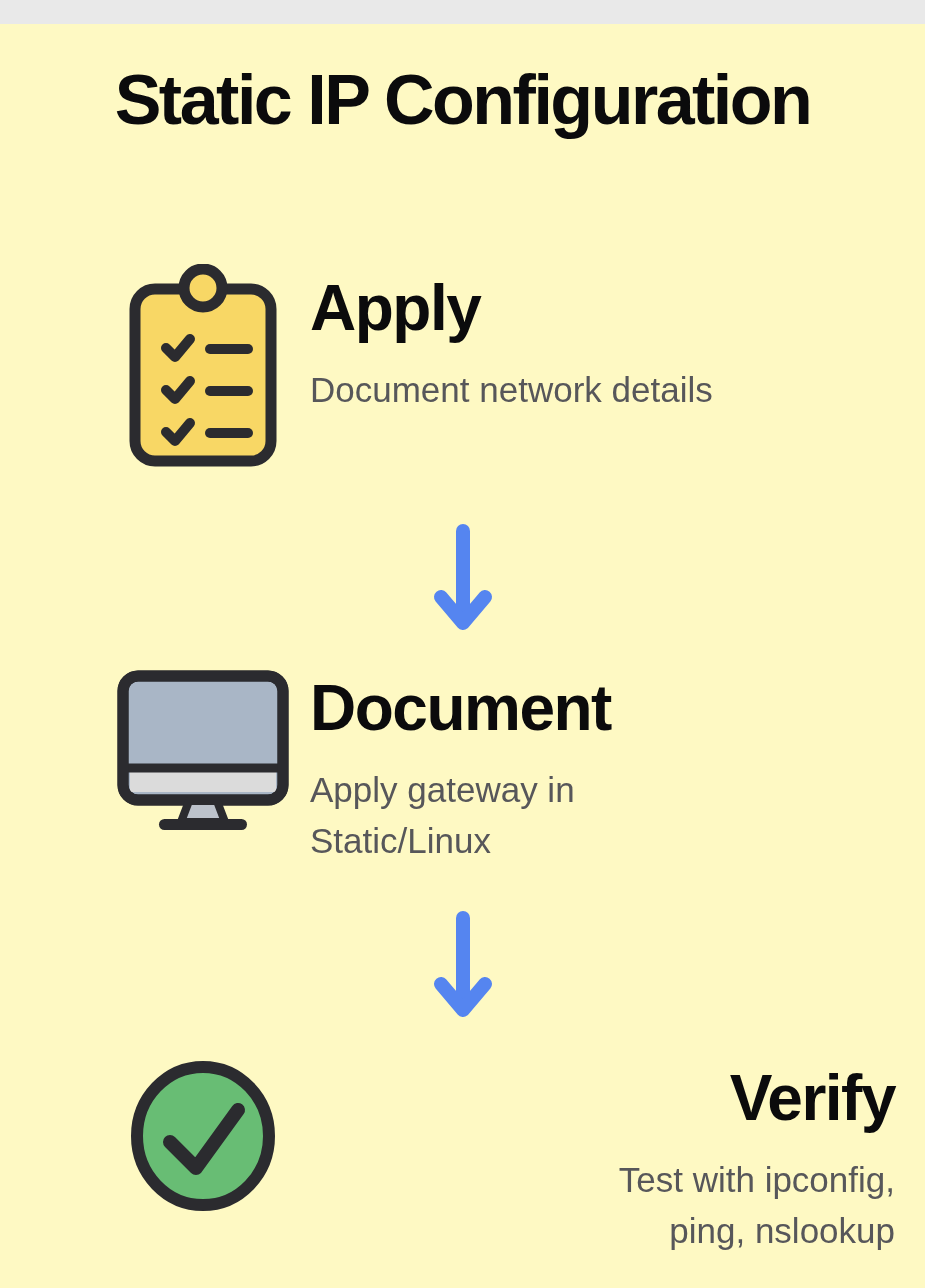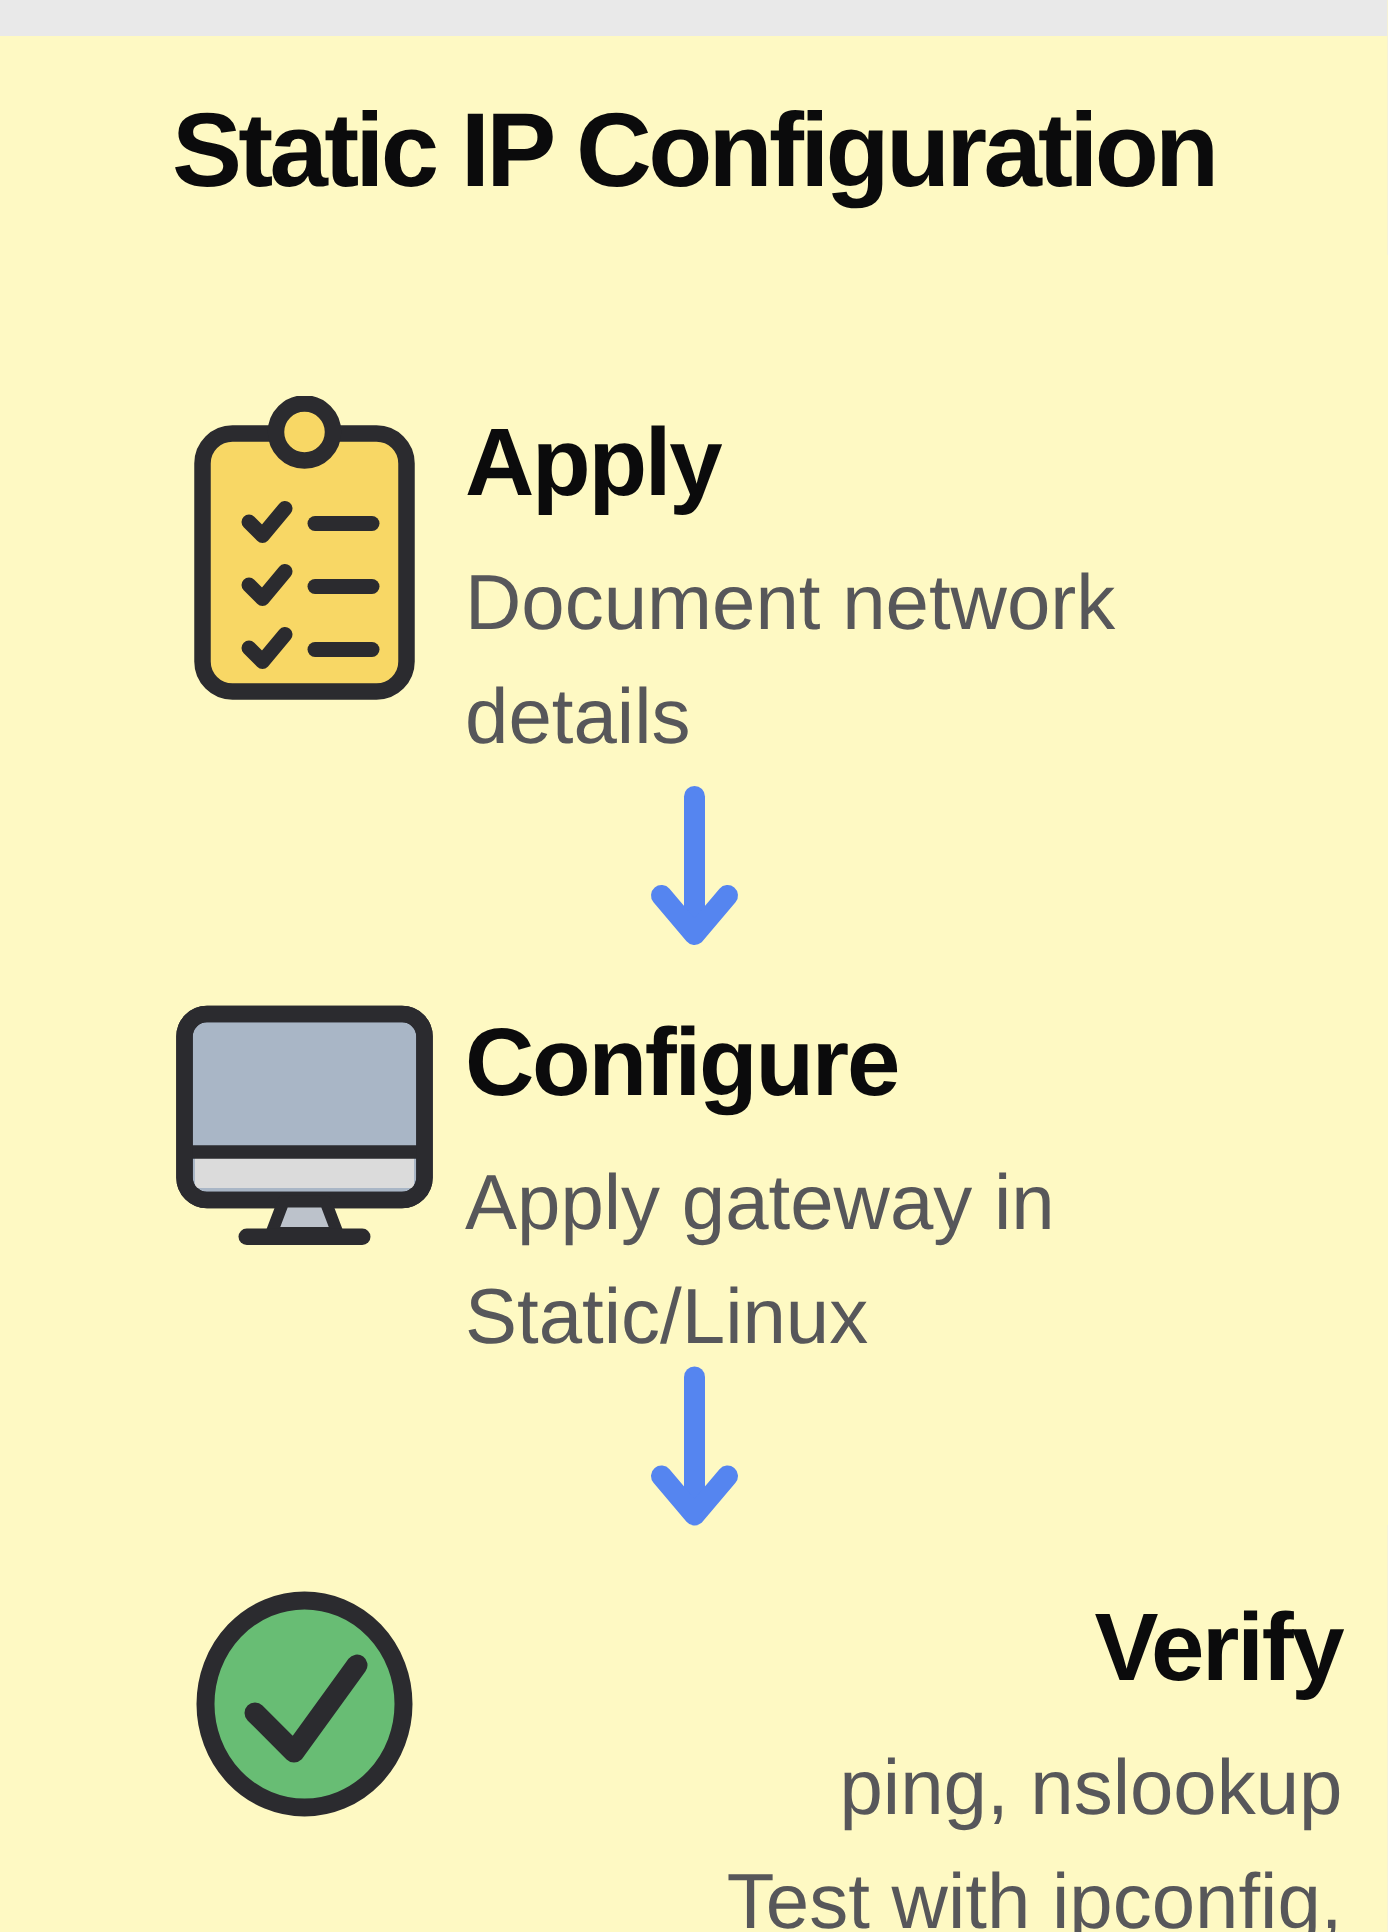--- a/index.html
+++ b/index.html
@@ -45,21 +45,21 @@
   .step-title {
     font-size: 64px;
     font-weight: 700;
     letter-spacing: -1.5px;
     color: #0b0b0c;
     line-height: 1.08;
     margin: 0;
   }
   .step-desc {
     margin-top: 22px;
-    font-size: 52px;
+    font-size: 35px;
     color: #57575a;
     line-height: 1.45;
   }
   .desc-line { display: block; }
 
   .step-plan      { top: 238px; }
   .step-configure { top: 645px; }
   .step-verify    { top: 1032px; }
 
   .step-plan      .step-icon-box { width: 214px; padding-top: 2px; }
@@ -124,21 +124,21 @@
       <svg width="172" height="162" viewBox="0 0 172 162" aria-hidden="true">
         <rect x="6" y="6" width="160" height="124" rx="15" fill="#a9b6c6" stroke="#2b2b2f" stroke-width="11"></rect>
         <rect x="13" y="101" width="146" height="21" fill="#dbdbdb"></rect>
         <path d="M6 98 H166" stroke="#2b2b2f" stroke-width="9"></path>
         <rect x="6" y="6" width="160" height="124" rx="15" fill="none" stroke="#2b2b2f" stroke-width="11"></rect>
         <path d="M72 131 H100 L108 152 H64 Z" fill="#bcc2cb" stroke="#2b2b2f" stroke-width="8" stroke-linejoin="round"></path>
         <rect x="42" y="149" width="88" height="11" rx="5.5" fill="#2b2b2f"></rect>
       </svg>
     </div>
     <div class="step-text">
-      <h2 class="step-title">Configure</h2>
+      <h2 class="step-title">Document</h2>
       <div class="step-desc">
         <span class="desc-line">Apply gateway in</span>
         <span class="desc-line">Static/Linux</span>
       </div>
     </div>
   </div>
 
   <div class="connector connector-2">
     <svg width="64" height="114" viewBox="0 0 64 114" aria-hidden="true">
       <g stroke="#5585f0" stroke-width="14" stroke-linecap="round" stroke-linejoin="round" fill="none">
@@ -151,19 +151,19 @@
   <div class="step step-verify">
     <div class="step-icon-box">
       <svg width="146" height="152" viewBox="0 0 146 152" aria-hidden="true">
         <ellipse cx="73" cy="76" rx="66" ry="69" fill="#68bd74" stroke="#2b2b2f" stroke-width="12"></ellipse>
         <path d="M40 82 L66 108 L108 50" fill="none" stroke="#2b2b2f" stroke-width="14" stroke-linecap="round" stroke-linejoin="round"></path>
       </svg>
     </div>
     <div class="step-text">
       <h2 class="step-title">Verify</h2>
       <div class="step-desc">
+        <span class="desc-line">Test with ipconfig,</span>
         <span class="desc-line">ping, nslookup</span>
-        <span class="desc-line">Test with ipconfig,</span>
       </div>
     </div>
   </div>
 
 </div>
 
 </body></html>

